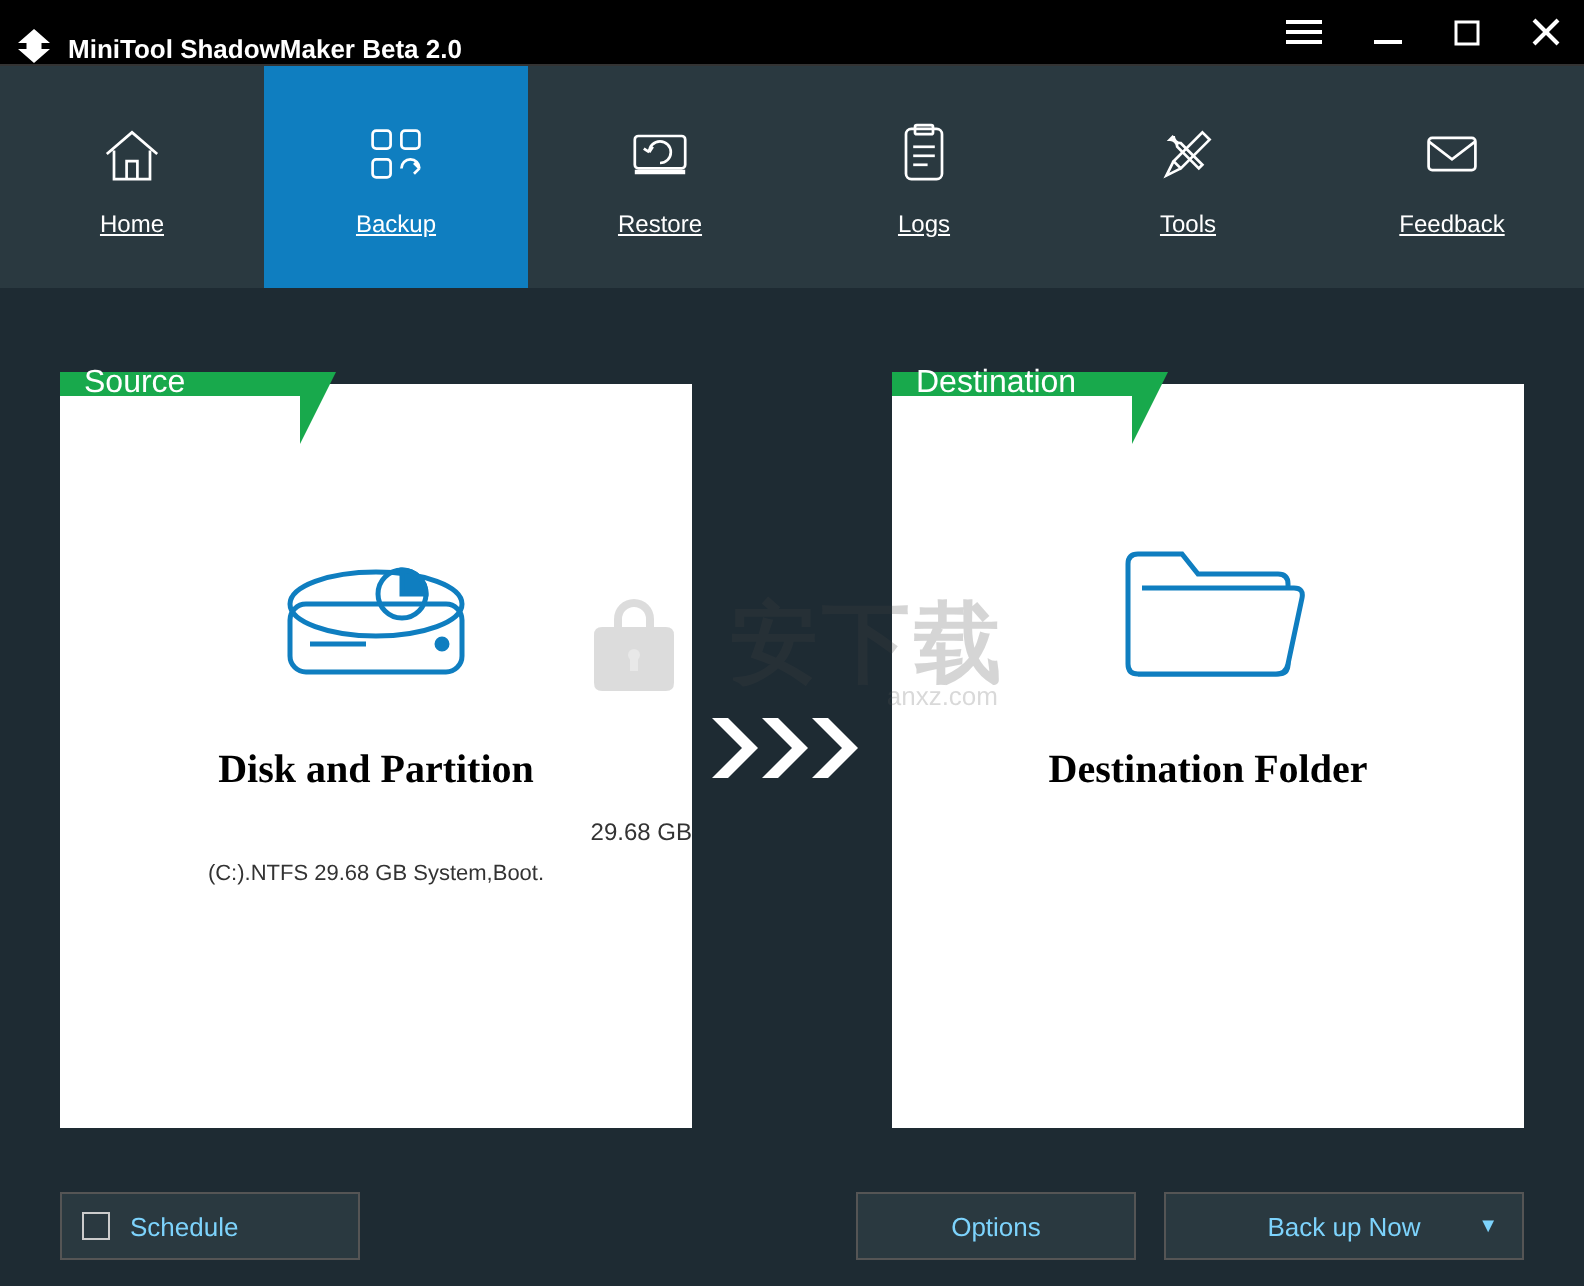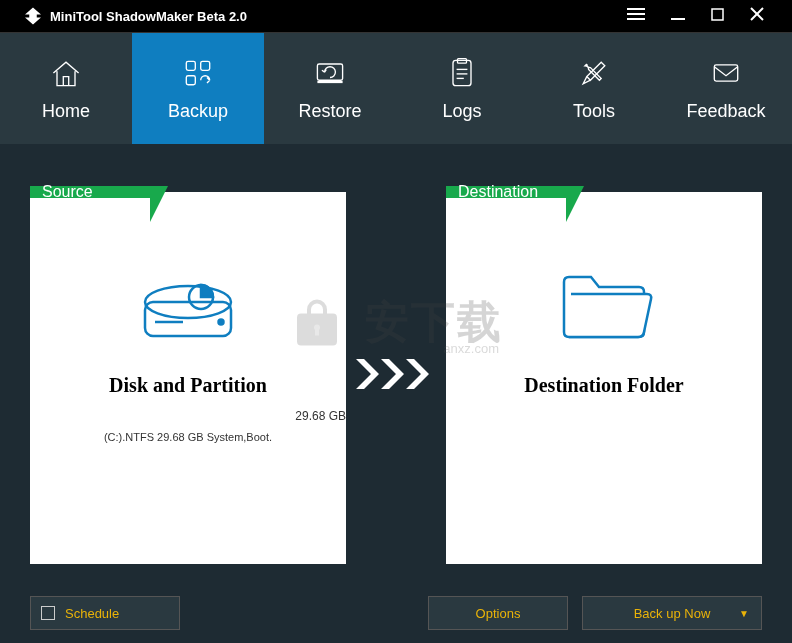--- a/index.html
+++ b/index.html
@@ -1,30 +1,30 @@
 <!DOCTYPE html>
 <html><head>
 <meta charset="utf-8">
 <style>
 * { margin: 0; padding: 0; box-sizing: border-box; }
 body { width: 792px; height: 643px; background: #1e2b33; font-family: "Segoe UI", Arial, sans-serif; overflow: hidden; position: relative; }
 
 
-.titlebar { height: 32px; background: #000; display: flex; align-items: center; padding: 0 24px; color: #fff; }
+.titlebar { height: 32px; background: #000; display: flex; align-items: flex-end; padding: 0 8px; color: #fff; }
 .titlebar .logo { width: 18px; height: 18px; margin-right: 8px; }
 .titlebar .title { font-size: 13px; font-weight: 600; flex: 1; }
 .titlebar .controls { display: flex; gap: 18px; align-items: center; }
 .titlebar .controls span { cursor: pointer; padding: 4px; }
 
 
 .nav { height: 112px; background: #2a3940; display: flex; border-top: 1px solid #333; }
 .nav-item { flex: 1; display: flex; flex-direction: column; align-items: center; justify-content: center; color: #fff; cursor: pointer; gap: 10px; }
 .nav-item.active { background: #0f7ec0; }
 .nav-item .icon { width: 36px; height: 36px; }
-.nav-item .label { font-size: 18px; }
+.nav-item .label { font-size: 12px; text-decoration: underline; }
 
 
 .main { position: relative; padding: 18px 30px 18px 30px; height: 430px; display: flex; gap: 0; }
 .panel-wrap { flex: 1; position: relative; }
 .panel { background: #fff; height: 372px; margin-top: 30px; position: relative; text-align: center; }
 .panel-header { position: absolute; top: -30px; left: 0; height: 36px; display: flex; }
 .panel-header-fill { width: 120px; padding: 0 18px 0 12px; color: #fff; font-size: 16px; display: flex; align-items: center; background: #18a94c; position: relative; margin-top: 24px; }
 .panel-header-fill::after { content: ""; position: absolute; right: -18px; top: 0; border-style: solid; border-width: 36px 18px 0 0; border-color: #18a94c transparent transparent transparent; }
 .panel-left .panel-header-fill::before { content:""; position:absolute; left:-1px; top:0; bottom:0; }
 
@@ -32,21 +32,21 @@
 .panel-title { font-family: Georgia, "Times New Roman", serif; font-size: 20px; font-weight: 700; color: #000; margin-top: 12px; }
 .panel-sub { font-size: 12px; color: #333; margin-top: 12px; text-align: right; }
 .panel-sub2 { font-size: 11px; color: #333; margin-top: 8px; }
 
 
 .mid-arrows { width: 100px; display: flex; align-items: center; justify-content: center; margin-top: 30px; }
 .mid-arrows svg { width: 100px; height: 50px; }
 
 
 .bottom { position: absolute; bottom: 0; left: 0; right: 0; height: 60px; background: #1e2b33; display: flex; align-items: center; padding: 0 30px; gap: 14px; }
-.btn { height: 34px; border: 1px solid #555; background: #2a3940; color: #eab308; display: flex; align-items: center; justify-content: center; font-size: 13px; cursor: pointer; }
+.btn { height: 34px; border: 1px solid #555; background: #2a3940; color: #7dd3fc; display: flex; align-items: center; justify-content: center; font-size: 13px; cursor: pointer; }
 .btn-schedule { width: 150px; gap: 10px; justify-content: flex-start; padding-left: 10px; }
 .btn-schedule .chk { width: 14px; height: 14px; border: 1.5px solid #ccc; }
 .spacer { flex: 1; }
 .btn-options { width: 140px; }
 .btn-backup { width: 180px; position: relative; }
 .btn-backup .arrow { position: absolute; right: 12px; font-size: 10px; }
 
 
 .watermark { position: absolute; top: 50%; left: 50%; transform: translate(-50%, -50%); opacity: 0.22; pointer-events: none; z-index: 100; display: flex; align-items: center; gap: 20px; }
 .watermark .bag { width: 56px; height: 56px; }

